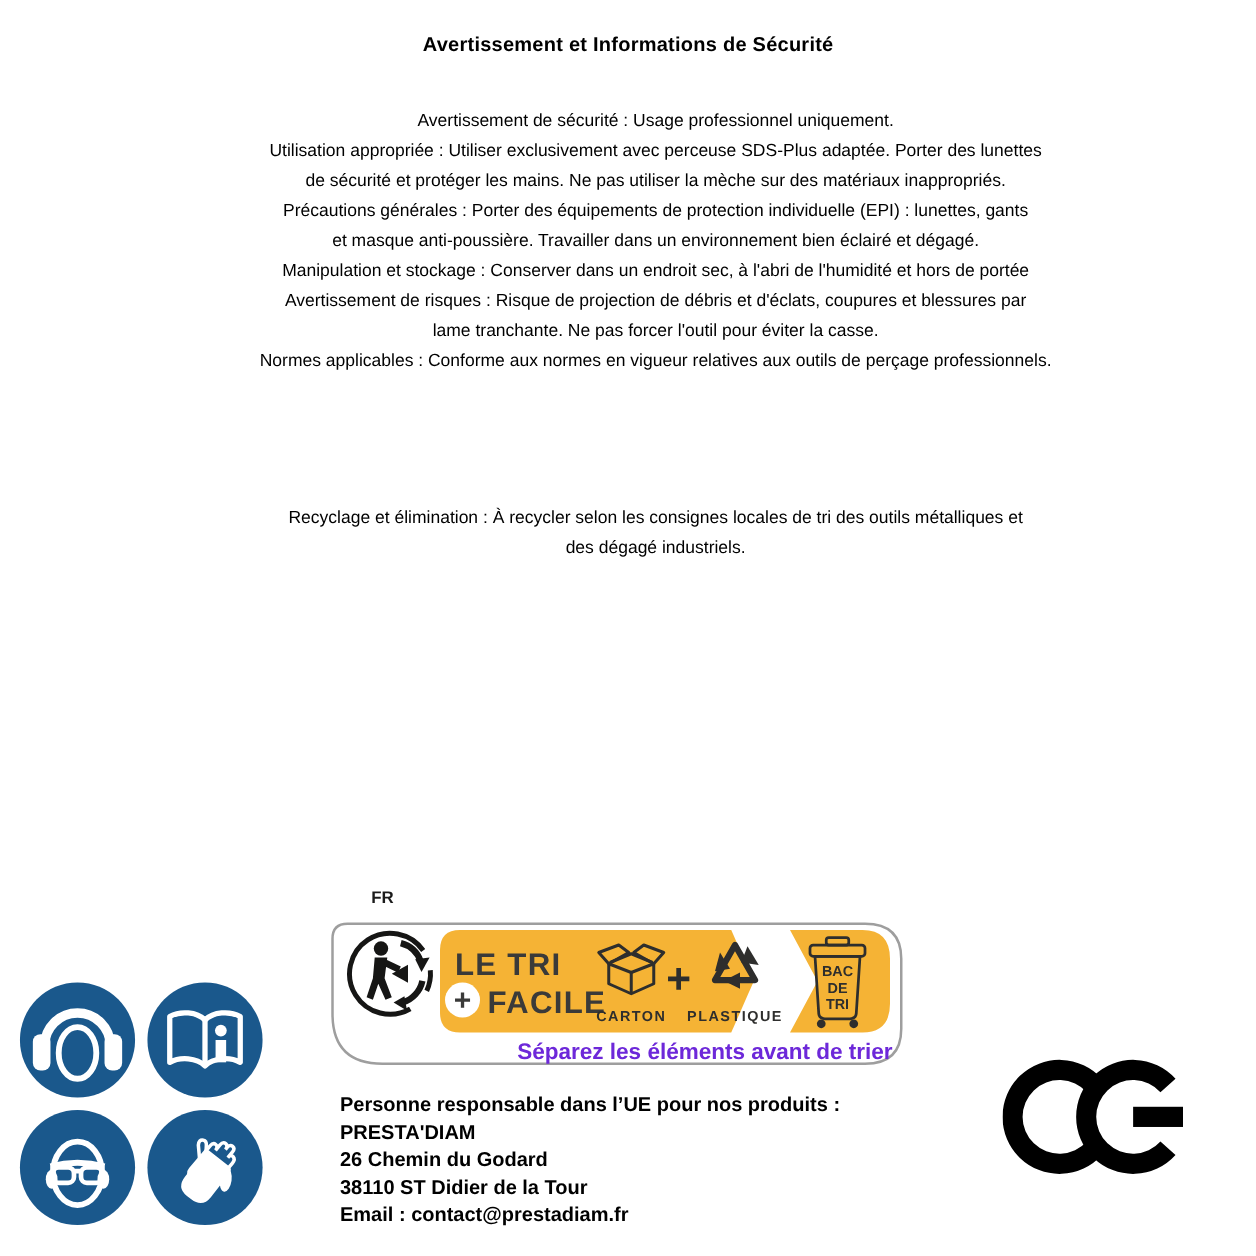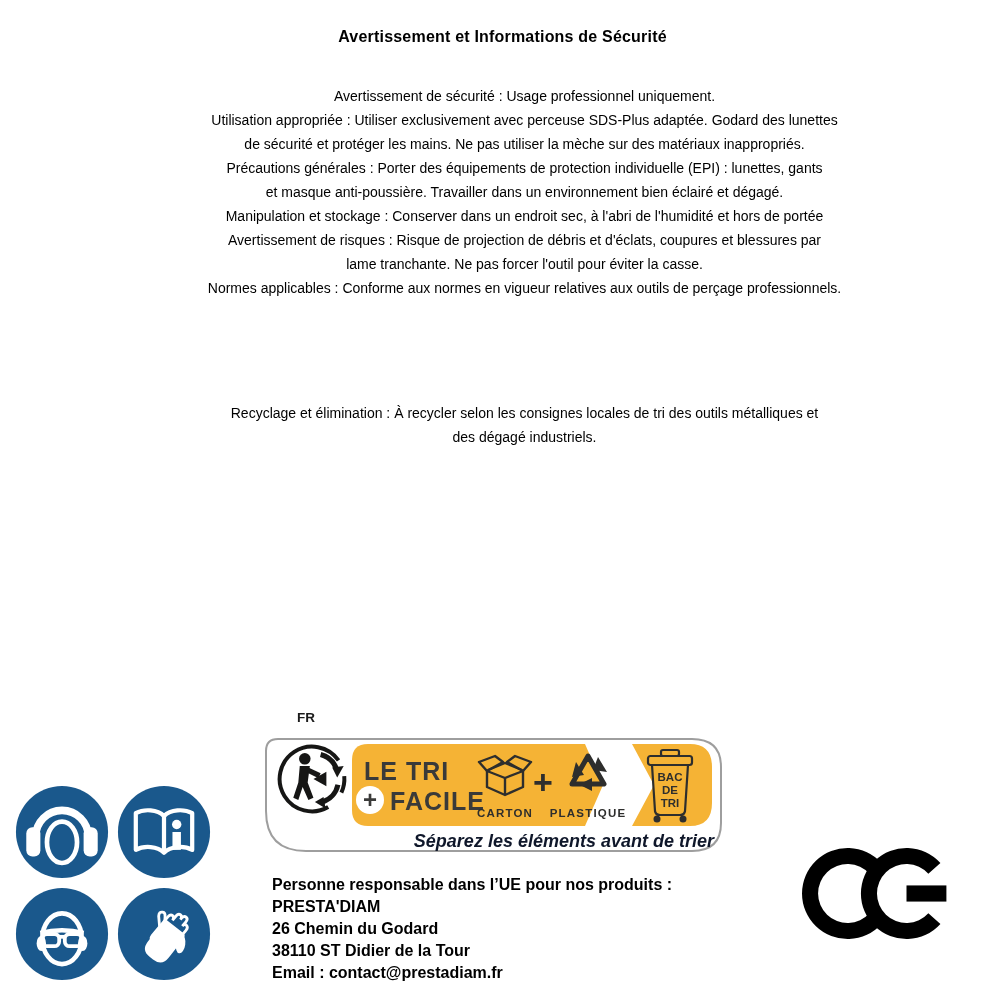--- a/index.html
+++ b/index.html
@@ -19,21 +19,21 @@
   .fr-label { position:absolute; left:266px; top:710px; font-size:13.5px; font-weight:bold; color:#1b1b1b;padding-left:31px; }
   .banner { position:absolute; left:264px; top:737px; width:459px; height:116px; }
   .banner text { font-family:"Liberation Sans", sans-serif; }
   .band-title { font-size:25px; font-weight:bold; fill:#3A3A39; letter-spacing:1px; }
   .band-plus  { font-size:24px; font-weight:bold; fill:#3A3A39; text-anchor:middle; }
   .band-label { font-size:11.5px; font-weight:bold; fill:#2E2E2D; letter-spacing:1.2px; text-anchor:middle; }
   .band-sep   { font-size:34px; font-weight:bold; fill:#2E2E2D; text-anchor:middle; }
   .bin-text   { font-size:11.5px; font-weight:bold; fill:#2E2E2D; text-anchor:middle; }
   .tagline {
     position:absolute; left:264px; top:831px; width:450px; text-align:right;
-    font-size:18px; font-weight:bold; font-style:italic; color:#0f172a;
+    font-size:18px; font-weight:bold; color:#6d28d9;
   }
 
   
   .picto { position:absolute; width:94px; height:94px; }
   .picto-ear     { left:15px;  top:785px; }
   .picto-manual  { left:117px; top:785px; }
   .picto-goggles { left:15px;  top:887px; }
   .picto-gloves  { left:117px; top:887px; }
 
   .contact { position:absolute; left:272px; top:874px; width:460px; text-align:left; }
@@ -43,21 +43,21 @@
 </style>
 </head>
 <body>
 
 <div class="page">
 
   <div class="title">Avertissement et Informations de Sécurité</div>
 
   <div class="body-block">
     <div class="line">Avertissement de sécurité : Usage professionnel uniquement.</div>
-    <div class="line">Utilisation appropriée : Utiliser exclusivement avec perceuse SDS-Plus adaptée. Godard des lunettes</div>
+    <div class="line">Utilisation appropriée : Utiliser exclusivement avec perceuse SDS-Plus adaptée. Porter des lunettes</div>
     <div class="line">de sécurité et protéger les mains. Ne pas utiliser la mèche sur des matériaux inappropriés.</div>
     <div class="line">Précautions générales : Porter des équipements de protection individuelle (EPI) : lunettes, gants</div>
     <div class="line">et masque anti-poussière. Travailler dans un environnement bien éclairé et dégagé.</div>
     <div class="line">Manipulation et stockage : Conserver dans un endroit sec, à l'abri de l'humidité et hors de portée</div>
     <div class="line">Avertissement de risques : Risque de projection de débris et d'éclats, coupures et blessures par</div>
     <div class="line">lame tranchante. Ne pas forcer l'outil pour éviter la casse.</div>
     <div class="line">Normes applicables : Conforme aux normes en vigueur relatives aux outils de perçage professionnels.</div>
   </div>
 
   <div class="recycle-block">

